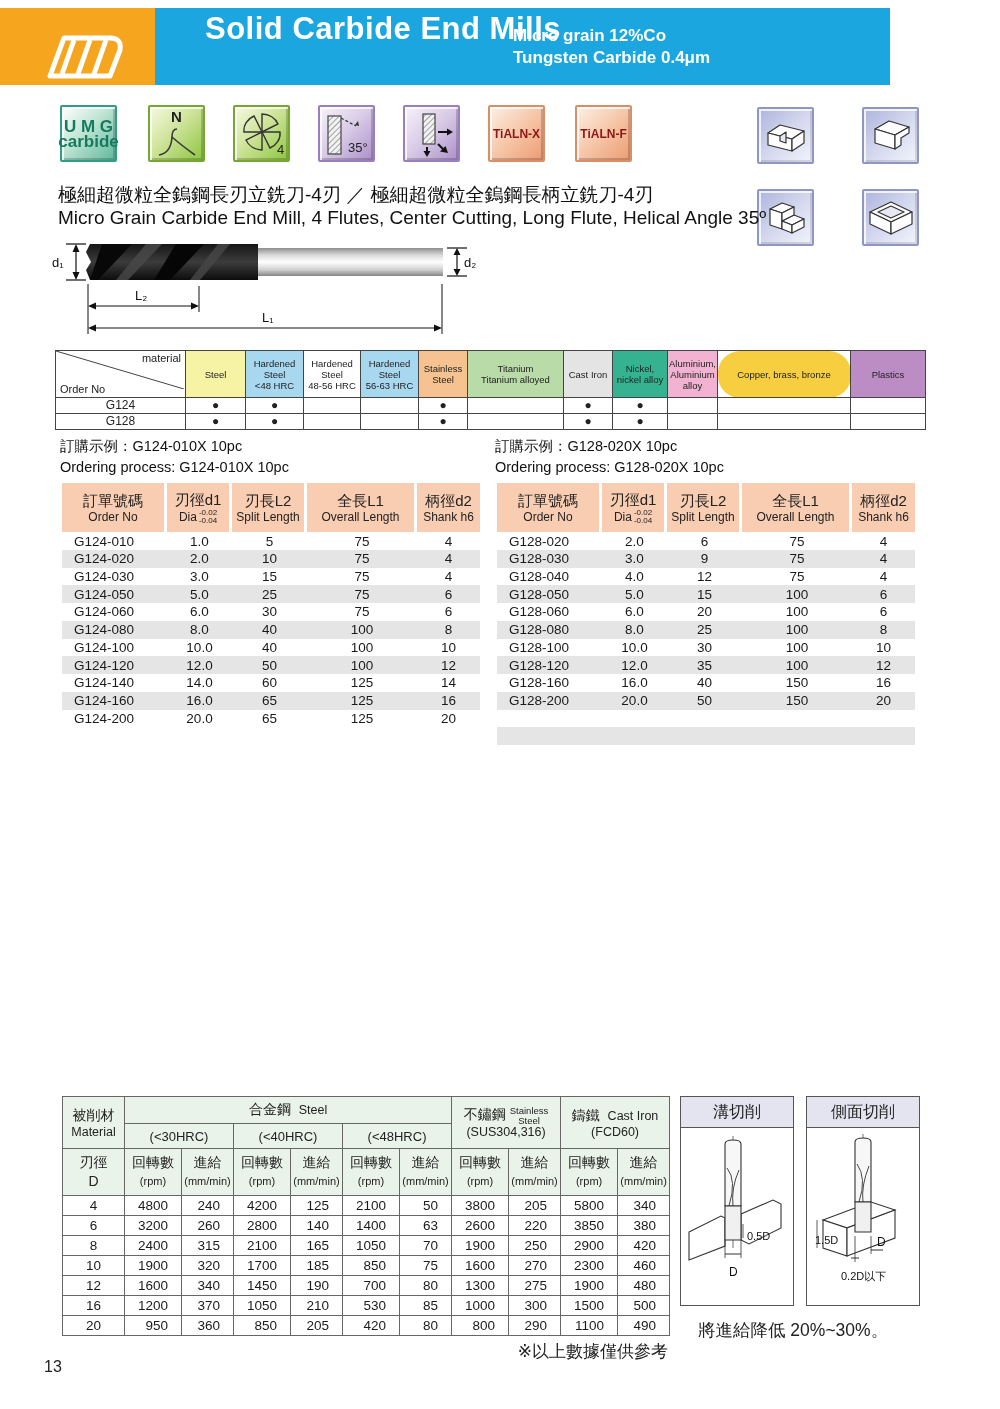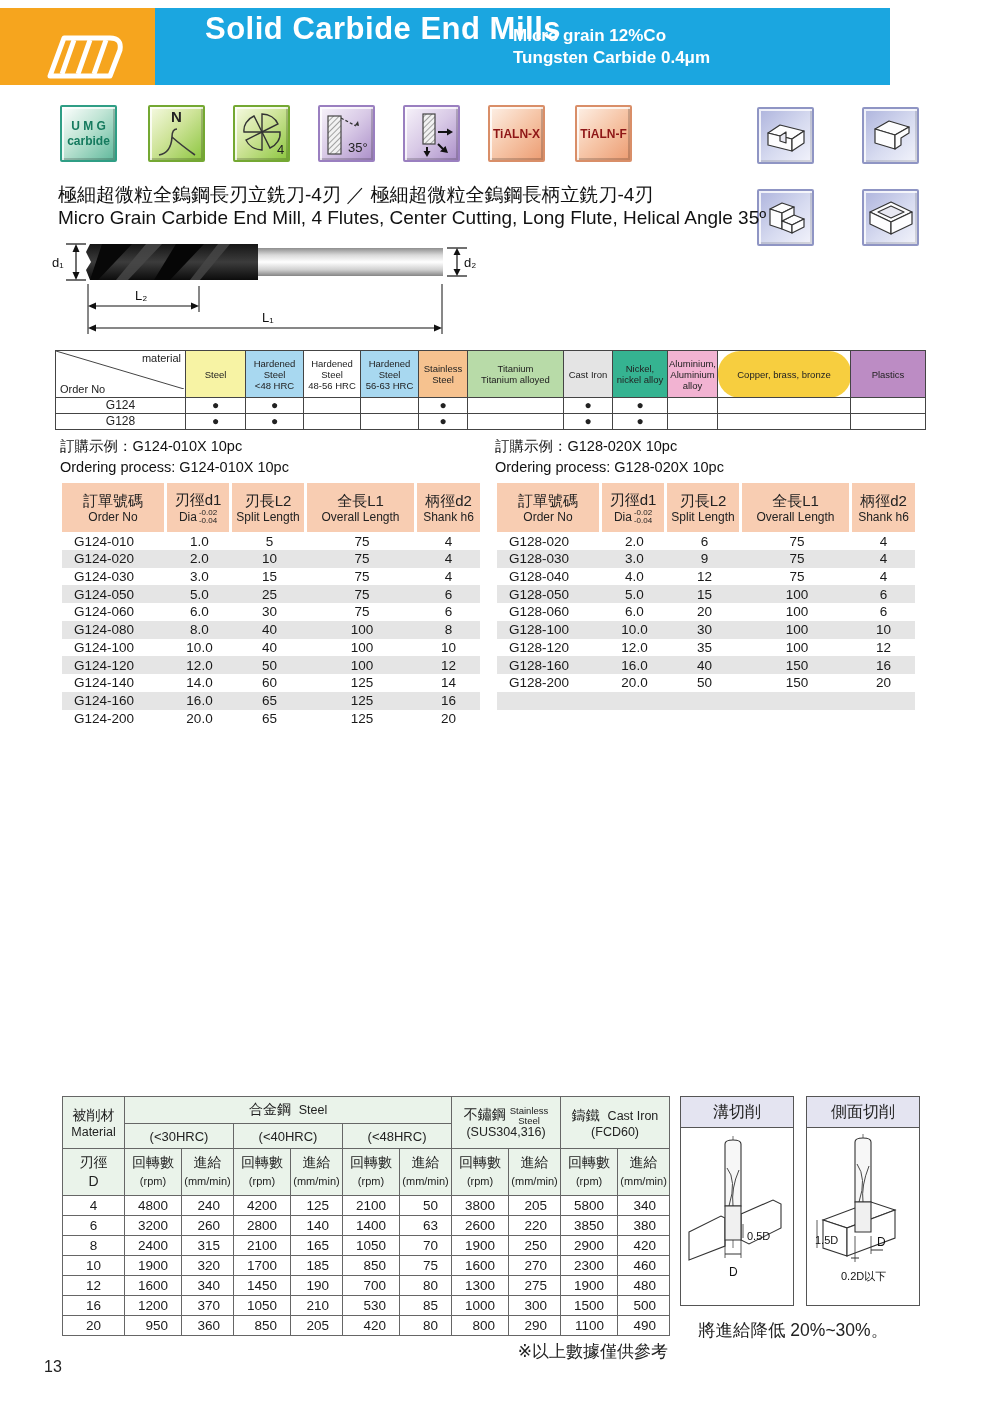--- a/index.html
+++ b/index.html
@@ -14,21 +14,21 @@
   .hdr-sub{left:358px;top:17px;color:#fff;font-size:17px;font-weight:bold;line-height:22px;}
 
   
   .badge{top:105px;width:57px;height:57px;box-sizing:border-box;border-radius:2px;
          display:flex;align-items:center;justify-content:center;flex-direction:column;
          box-shadow:inset 2px 2px 0 rgba(255,255,255,.75), inset -2px -2px 0 rgba(0,0,0,.18);}
   .b-teal{background:linear-gradient(135deg,#ffffff 0%,#bfe4d4 45%,#5fb89b 100%);border:2px solid #2f9e85;}
   .b-green{background:linear-gradient(135deg,#f6fae2 0%,#cfe49a 45%,#8cc63f 100%);border:2px solid #74a832;}
   .b-purple{background:linear-gradient(135deg,#f7f3fa 0%,#d8c9e6 50%,#ab8fc9 100%);border:2px solid #9a7fc0;}
   .b-salmon{background:linear-gradient(135deg,#fdf0e6 0%,#f6c6a8 50%,#ec9c72 100%);border:2px solid #d98e68;}
-  .umg-text{font-size:12px;font-weight:bold;color:#157a5e;line-height:15px;text-align:center;}
+  .umg-text{font-size:17px;font-weight:bold;color:#157a5e;line-height:15px;text-align:center;}
   .tialn-text{font-size:12px;font-weight:bold;color:#8e1616;}
   .n-letter{font-size:15px;font-weight:bold;color:#222;line-height:12px;}
 
   
   .opicon{width:57px;height:57px;box-sizing:border-box;border:2px solid #8f95c4;border-radius:2px;
           background:linear-gradient(135deg,#aeb4dd 0%,#d7dbf0 55%,#f2f3fb 100%);
           box-shadow:inset 2px 2px 0 rgba(255,255,255,.8), inset -2px -2px 0 rgba(0,0,0,.12);
           display:flex;align-items:center;justify-content:center;}
 
   
@@ -556,20 +556,27 @@
           <td>6</td>
         </tr>
         <tr>
           <td>G128-060</td>
           <td>6.0</td>
           <td>20</td>
           <td>100</td>
           <td>6</td>
         </tr>
         <tr>
+          <td>G128-080</td>
+          <td>8.0</td>
+          <td>25</td>
+          <td>100</td>
+          <td>8</td>
+        </tr>
+        <tr>
           <td>G128-100</td>
           <td>10.0</td>
           <td>30</td>
           <td>100</td>
           <td>10</td>
         </tr>
         <tr>
           <td>G128-120</td>
           <td>12.0</td>
           <td>35</td>

